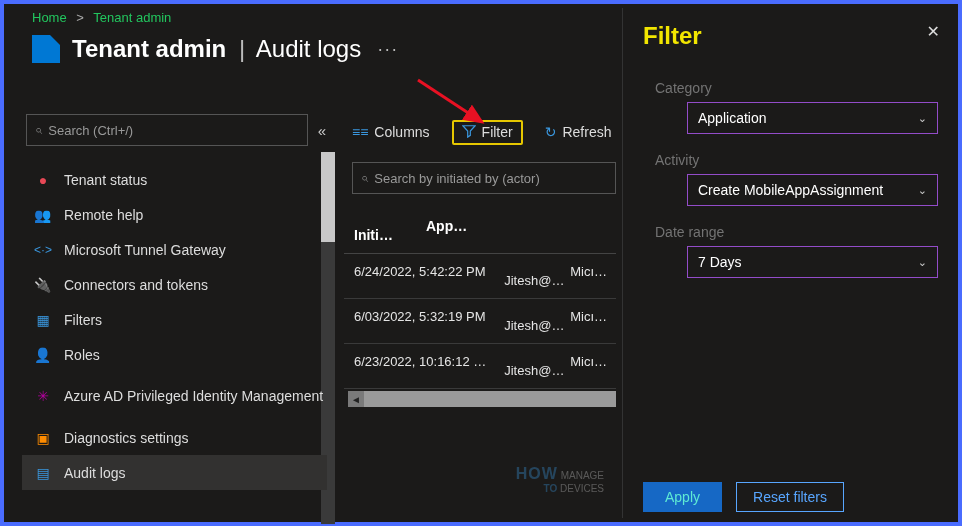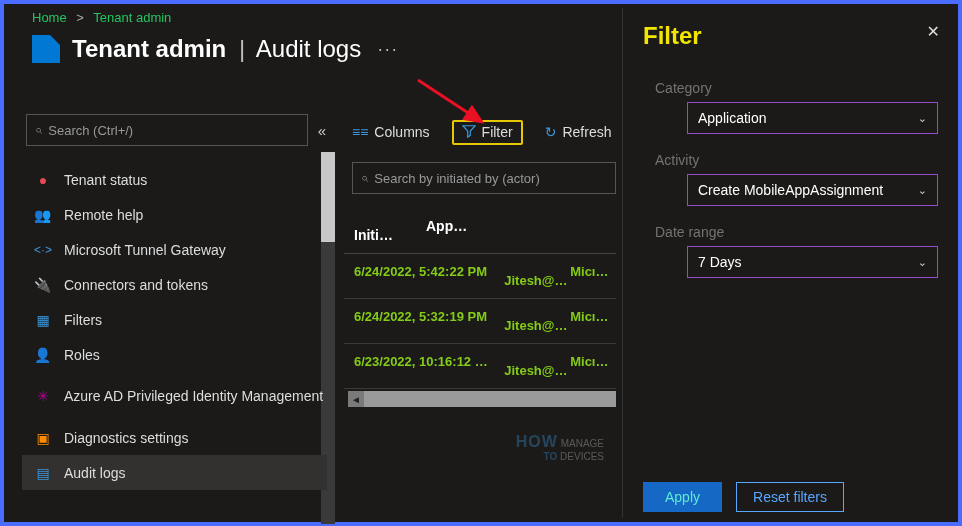--- a/index.html
+++ b/index.html
@@ -46,40 +46,40 @@
 
   .search-long { margin: 12px 0 0 8px; height: 32px; border: 1px solid #555; display: flex; align-items: center; padding: 0 8px; color: #999; font-size: 13px; }
   .search-long .sicon { color: #888; font-size: 13px; margin-right: 6px; transform: scaleX(-1); }
 
   .table { margin-top: 18px; font-size: 14px; }
   .thead { display: flex; padding: 6px 0 10px 10px; color: #fff; font-weight: 600; border-bottom: 1px solid #444; }
   .thead .sort { color: #888; font-size: 12px; margin-left: 40px; }
   .col-date { width: 164px; }
   .col-init { width: 72px; margin-top: 9px; }
   .col-app  { width: 50px; }
-  .trow { display: flex; padding: 10px 0 10px 10px; border-bottom: 1px solid #3a3a3a; color: #84cc16; font-size: 13px; font-weight: bold; }
+  .trow { display: flex; padding: 10px 0 10px 10px; border-bottom: 1px solid #3a3a3a; color: #e5e5e5; font-size: 13px; }
   .hscroll { margin-top: 2px; height: 16px; background: #9a9a9a; position: relative; margin-left: 4px; }
   .hscroll .arrow { position: absolute; left: 0; top: 0; width: 16px; height: 16px; background: #7a7a7a; color: #222; font-size: 10px; display:flex; align-items:center; justify-content:center; }
 
   
   .red-arrow { position: absolute; left: 408px; top: 70px; pointer-events: none; }
 
   
   .panel { position: absolute; right: 4px; top: 4px; bottom: 4px; width: 332px; background: #1b1a19; border-left: 1px solid #333; padding: 14px 16px 0 20px; }
   .panel h2 { color: #f2e600; font-size: 24px; font-weight: 700; }
   .panel .close { position: absolute; top: 14px; right: 14px; color: #ddd; font-size: 16px; cursor: pointer; }
   .field-label { color: #737373; font-size: 14px; margin: 18px 0 6px 12px; display: block; }
   .first-label { margin-top: 30px; }
   .dropdown { height: 32px; border: 1px solid #934cc9; background: #1b1a19; display: flex; align-items: center; justify-content: space-between; padding: 0 10px; font-size: 14px; color: #fff; cursor: pointer; margin-left: 44px; }
   .dropdown .chev { color: #ccc; font-size: 11px; }
   .panel-actions { position: absolute; bottom: 6px; left: 20px; display: flex; gap: 14px; }
   .btn-apply { background: #1668c5; color: #5eead4; height: 30px; padding: 0 22px; font-size: 14px; border: none; cursor: pointer; }
   .btn-reset { background: transparent; color: #58a6ff; height: 30px; padding: 0 16px; font-size: 14px; border: 1px solid #58a6ff; cursor: pointer; }
 
-  .watermark { position: absolute; right: 354px; bottom: 60px; opacity: .35; font-size: 10px; color:#ccc; text-align:right; line-height:1.1; pointer-events:none;}
+  .watermark { position: absolute; right: 354px; bottom: 28px; opacity: .35; font-size: 10px; color:#ccc; text-align:right; line-height:1.1; pointer-events:none;}
   .watermark .how { font-size: 16px; font-weight:700; color:#3a96dd; letter-spacing:1px;}
 </style>
 </head>
 <body>
 
 <div class="frame">
 
   <div class="breadcrumb">
     <a href="#">Home</a>
     <span class="sep">&gt;</span>
@@ -178,21 +178,21 @@
       <div class="thead">
         <div class="col-init">Initi…</div>
         <div class="col-app">App…</div>
       </div>
       <div class="trow">
         <div class="col-date">6/24/2022, 5:42:22 PM</div>
         <div class="col-init">Jitesh@…</div>
         <div class="col-app">Micı…</div>
       </div>
       <div class="trow">
-        <div class="col-date">6/24/2022, 5:32:19 PM</div>
+        <div class="col-date">6/03/2022, 5:32:19 PM</div>
         <div class="col-init">Jitesh@…</div>
         <div class="col-app">Micı…</div>
       </div>
       <div class="trow">
         <div class="col-date">6/23/2022, 10:16:12 …</div>
         <div class="col-init">Jitesh@…</div>
         <div class="col-app">Micı…</div>
       </div>
       <div class="hscroll">
         <div class="arrow">◄</div>

